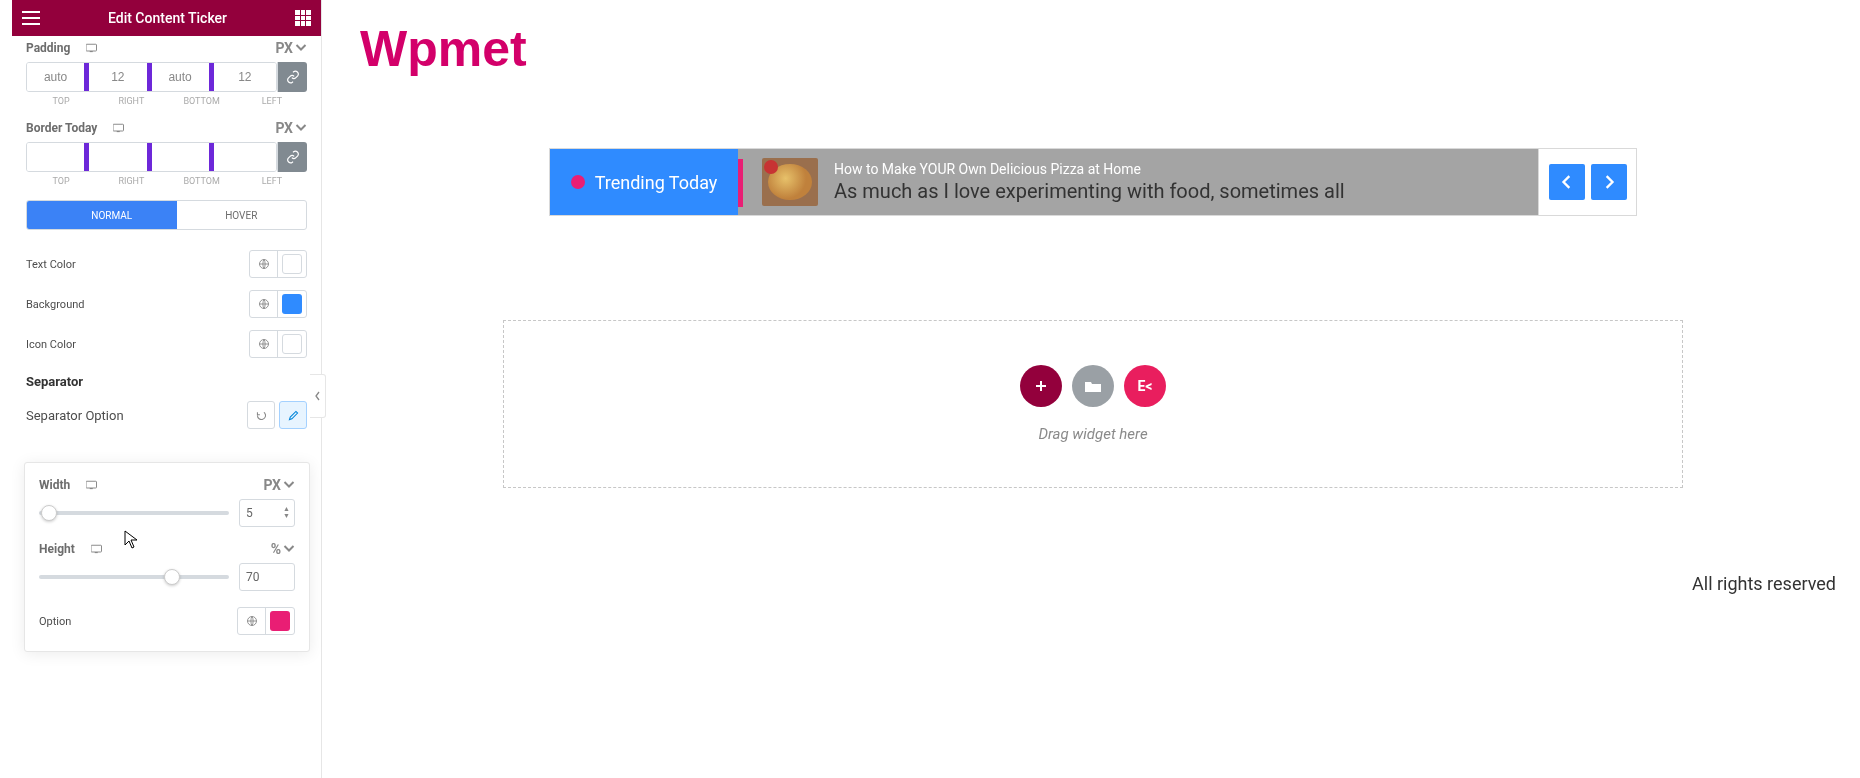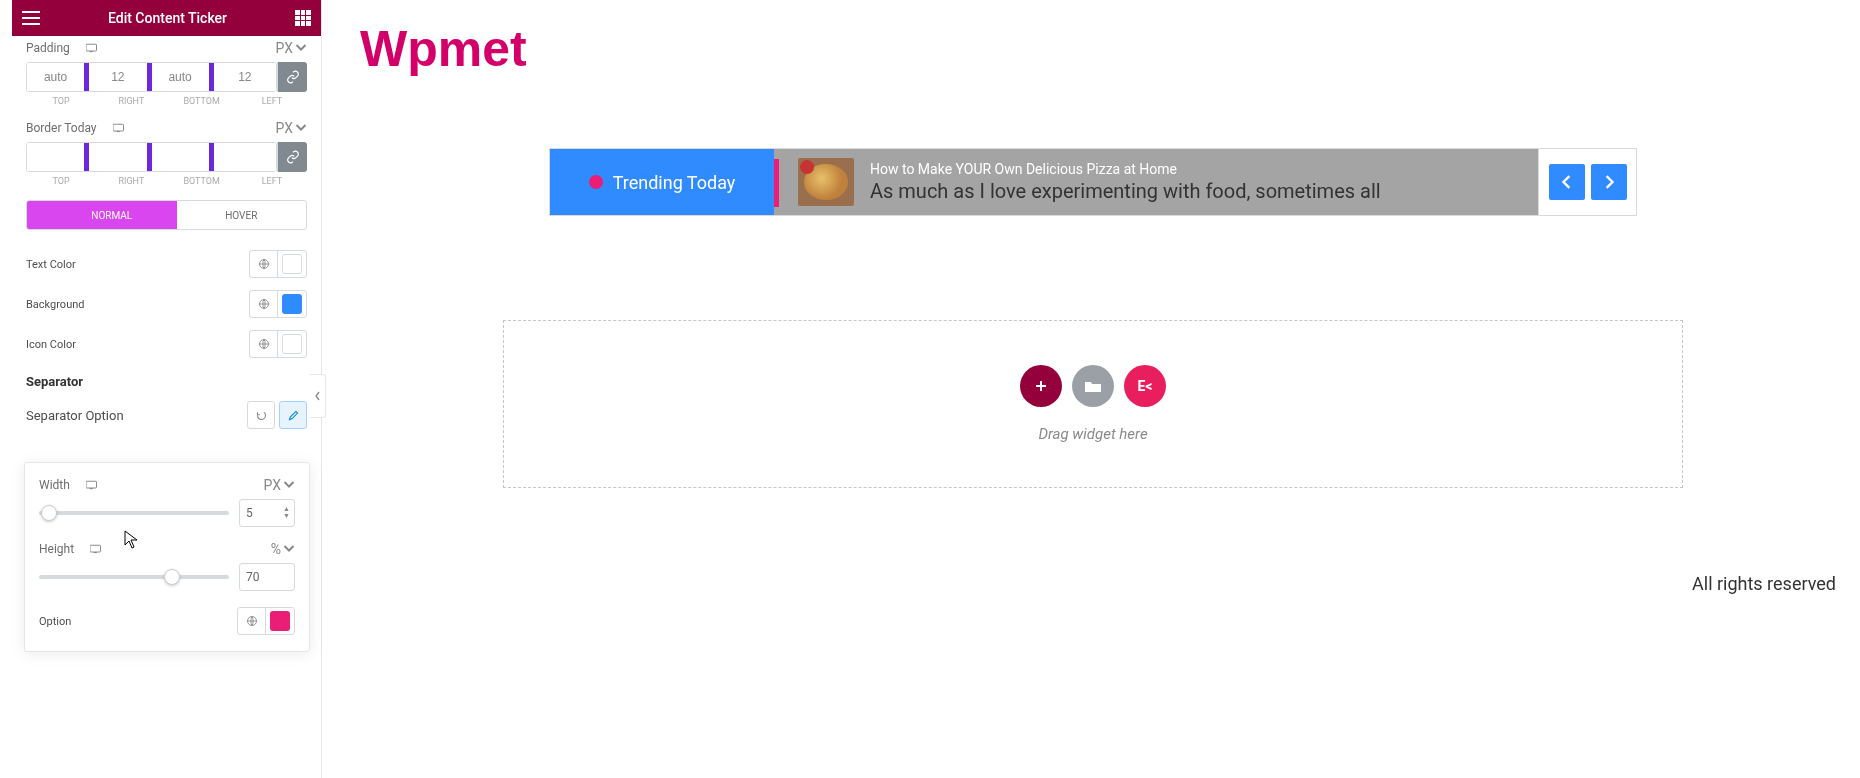--- a/index.html
+++ b/index.html
@@ -9,36 +9,36 @@
 .sidebar { position: absolute; left: 12px; top: 0; width: 310px; height: 778px; background: #fff; border-right: 1px solid #e6e6e6; }
 .sidebar-header { background: #93003c; height: 36px; display: flex; align-items: center; justify-content: space-between; padding: 0 10px; color: #fff; }
 .sidebar-header .menu-icon { width: 18px; height: 14px; display: flex; flex-direction: column; justify-content: space-between; cursor: pointer; }
 .sidebar-header .menu-icon span { display: block; height: 2px; background: #fff; }
 .sidebar-header .title { font-size: 14px; font-weight: 500; }
 .sidebar-header .grid-icon { width: 16px; height: 16px; display: grid; grid-template-columns: repeat(3,1fr); grid-template-rows: repeat(3,1fr); gap: 1px; cursor: pointer; }
 .sidebar-header .grid-icon span { background: #fff; }
 
 .panel-body { padding: 8px 14px 14px; position: relative; }
 .control-row { margin-bottom: 14px; }
-.control-label-row { display: flex; align-items: center; justify-content: space-between; margin-bottom: 6px; }
+.control-label-row { display: flex; align-items: center; justify-content: space-between; margin-bottom: 6px; font-weight: bold; }
 .control-label { font-size: 12px; color: #6d6d6d; }
 .control-label-row .device-icon { margin-left: 8px; }
 .right-units { font-size: 14px; color: #888; display: flex; align-items: center; }
 
 .dim-row { display: flex; gap: 0; border: 1px solid #d5dadf; border-radius: 3px; overflow: hidden; }
 .dim-cell { width: 25%; }
 .dim-cell input { width: 100%; height: 28px; border: none; border-right: 5px solid #6d28d9; text-align: center; font-size: 12px; color: #888; background: #fff; }
 .dim-cell:last-of-type input { border-right: none; }
 .link-btn { width: 30px; height: 30px; background: #818a91; display: flex; align-items: center; justify-content: center; color: #fff; border-left: 1px solid #d5dadf; cursor: pointer; border-radius: 0 3px 3px 0; }
 .dim-labels { display: flex; gap: 0; }
 .dim-labels span { width: 25%; text-align: center; font-size: 9px; color: #aaa; padding-top: 4px; }
 
 .tab-row { display: flex; border: 1px solid #d5dadf; border-radius: 3px; overflow: hidden; margin-bottom: 14px; }
 .tab-row .tab { flex: 1; height: 28px; display: flex; align-items: center; justify-content: center; font-size: 10px; color: #6d6d6d; cursor: pointer; }
-.tab-row .tab.active { background: #d946ef; color: #fff; padding-left: 20px; }
+.tab-row .tab.active { background: #3b82f6; color: #fff; padding-left: 20px; }
 
 .color-row { display: flex; align-items: center; justify-content: space-between; height: 40px; }
 .color-row .label { font-size: 11px; color: #4d4d4d; }
 .color-swatch-box { display: flex; border: 1px solid #d5dadf; border-radius: 3px; height: 28px; }
 .color-swatch-box .globe { width: 28px; display: flex; align-items: center; justify-content: center; border-right: 1px solid #d5dadf; color: #888; cursor: pointer; }
 .color-swatch-box .swatch { width: 28px; display: flex; align-items: center; justify-content: center; cursor: pointer; }
 .swatch-inner { width: 20px; height: 20px; border-radius: 3px; }
 
 .section-heading { font-size: 13px; font-weight: 700; color: #333; padding: 10px 0 8px; }
 .separator-option-row { display: flex; align-items: center; justify-content: space-between; height: 36px; }
@@ -59,21 +59,21 @@
 
 
 .collapse-handle { position: absolute; left: 310px; top: 374px; width: 16px; height: 44px; background: #fff; border: 1px solid #e6e6e6; border-left: none; border-radius: 0 3px 3px 0; display: flex; align-items: center; justify-content: center; color: #888; cursor: pointer; }
 
 
 .canvas { position: absolute; left: 326px; top: 0; right: 0; bottom: 0; padding: 0 20px; }
 .brand { color: #d3006a; font-size: 50px; font-weight: 800; padding: 20px 0 10px 14px; font-family: "Arial Black", Arial, sans-serif; }
 
 .ticker-wrap { margin: 60px auto 0; width: 1088px; }
 .ticker { display: flex; height: 68px; border: 1px solid #d9d9d9; background: #a4a4a4; position: relative; }
-.ticker-badge { width: 224px; background: #2f8bff; display: flex; align-items: center; justify-content: center; gap: 10px; position: relative; }
+.ticker-badge { width: 188px; background: #2f8bff; display: flex; align-items: center; justify-content: center; gap: 10px; position: relative; }
 .ticker-badge-sep { position: absolute; right: -5px; top: 10px; height: 48px; width: 5px; background: #e91e74; }
 .ticker-dot { width: 14px; height: 14px; background: #e91e74; border-radius: 50%; }
 .ticker-badge-text { color: #fff; font-size: 18px; }
 .ticker-content { flex: 1; display: flex; align-items: center; gap: 16px; padding: 0 24px; }
 .ticker-thumb { width: 56px; height: 48px; background: #9a6f4d; border-radius: 2px; position: relative; overflow: hidden; }
 .ticker-thumb::before { content: ''; position: absolute; inset: 6px; background: radial-gradient(circle at 40% 40%, #e7c16a 0%, #c0813c 60%); border-radius: 50%; }
 .ticker-thumb::after { content: ''; position: absolute; left: 2px; top: 2px; width: 14px; height: 14px; background: #c73333; border-radius: 50%; }
 .ticker-text .title { color: #fff; font-size: 14px; font-weight: 400; }
 .ticker-text .desc { color: #333; font-size: 20px; margin-top: 2px; }
 .ticker-nav { width: 98px; background: #fff; display: flex; align-items: center; justify-content: center; gap: 6px; border-left: 1px solid #d9d9d9; }

